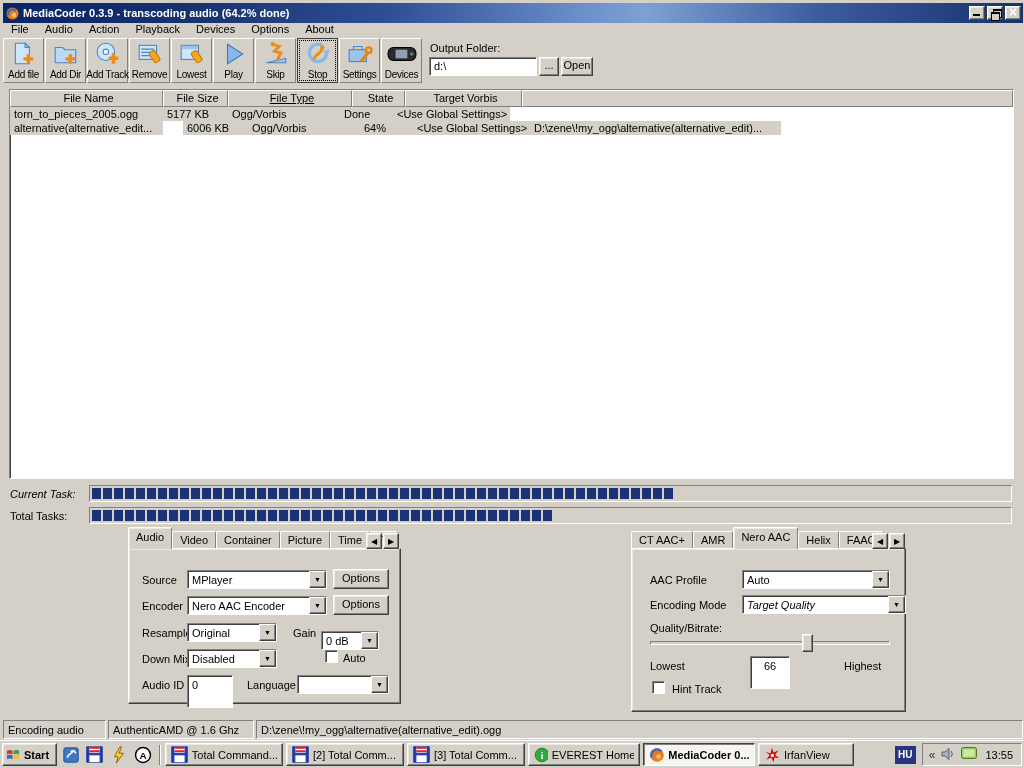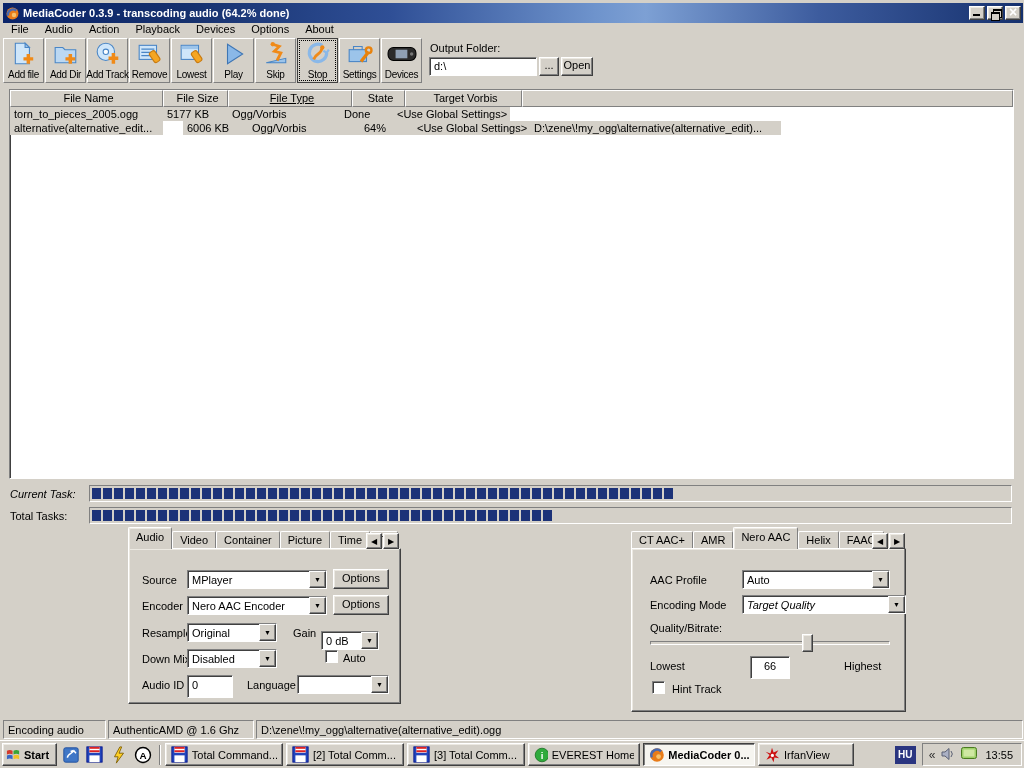--- a/index.html
+++ b/index.html
@@ -69,21 +69,21 @@
   .panel { position:absolute; background:#d4d0c8; border:1px solid; border-color:#ffffff #404040 #404040 #ffffff;
     box-shadow: inset -1px -1px 0 #808080, inset 1px 1px 0 #ece9e2; z-index:2; }
   .flabel { position:absolute; white-space:nowrap; }
   .combo { position:absolute; height:19px; background:#fff; border:1px solid; border-color:#808080 #ffffff #ffffff #808080;
     box-shadow: inset 1px 1px 0 #404040; display:flex; }
   .combo .cval { flex:1; padding:3px 3px 0 4px; white-space:nowrap; overflow:hidden; }
   .combo .cbtn { width:17px; flex:none; background:#d4d0c8; border:1px solid; border-color:#ffffff #404040 #404040 #ffffff;
     box-shadow: inset -1px -1px 0 #808080; text-align:center; }
   .combo .cbtn::after { content:"▼"; font-size:7px; line-height:15px; }
   .btn { position:absolute; text-align:center; }
-  .edit { position:absolute; height:23px; padding:3px 4px 0 4px; white-space:nowrap; }
+  .edit { position:absolute; height:33px; padding:3px 4px 0 4px; white-space:nowrap; }
   .checkbox { position:absolute; width:13px; height:13px; background:#fff; border:1px solid; border-color:#808080 #ffffff #ffffff #808080;
     box-shadow: inset 1px 1px 0 #404040; }
   .slider-track { position:absolute; height:4px; background:#d4d0c8; border:1px solid; border-color:#808080 #ffffff #ffffff #808080; }
   .slider-thumb { position:absolute; width:11px; height:18px; top:-8px; }
 
   
   #statusbar { position:absolute; left:2px; top:719px; width:1020px; height:19px; display:flex; }
   .spanel { height:19px; margin-right:2px; padding:3px 4px 0 4px; white-space:nowrap; overflow:hidden; flex:none; }
   .spanel.fill { flex:1; margin-right:0; }
 

